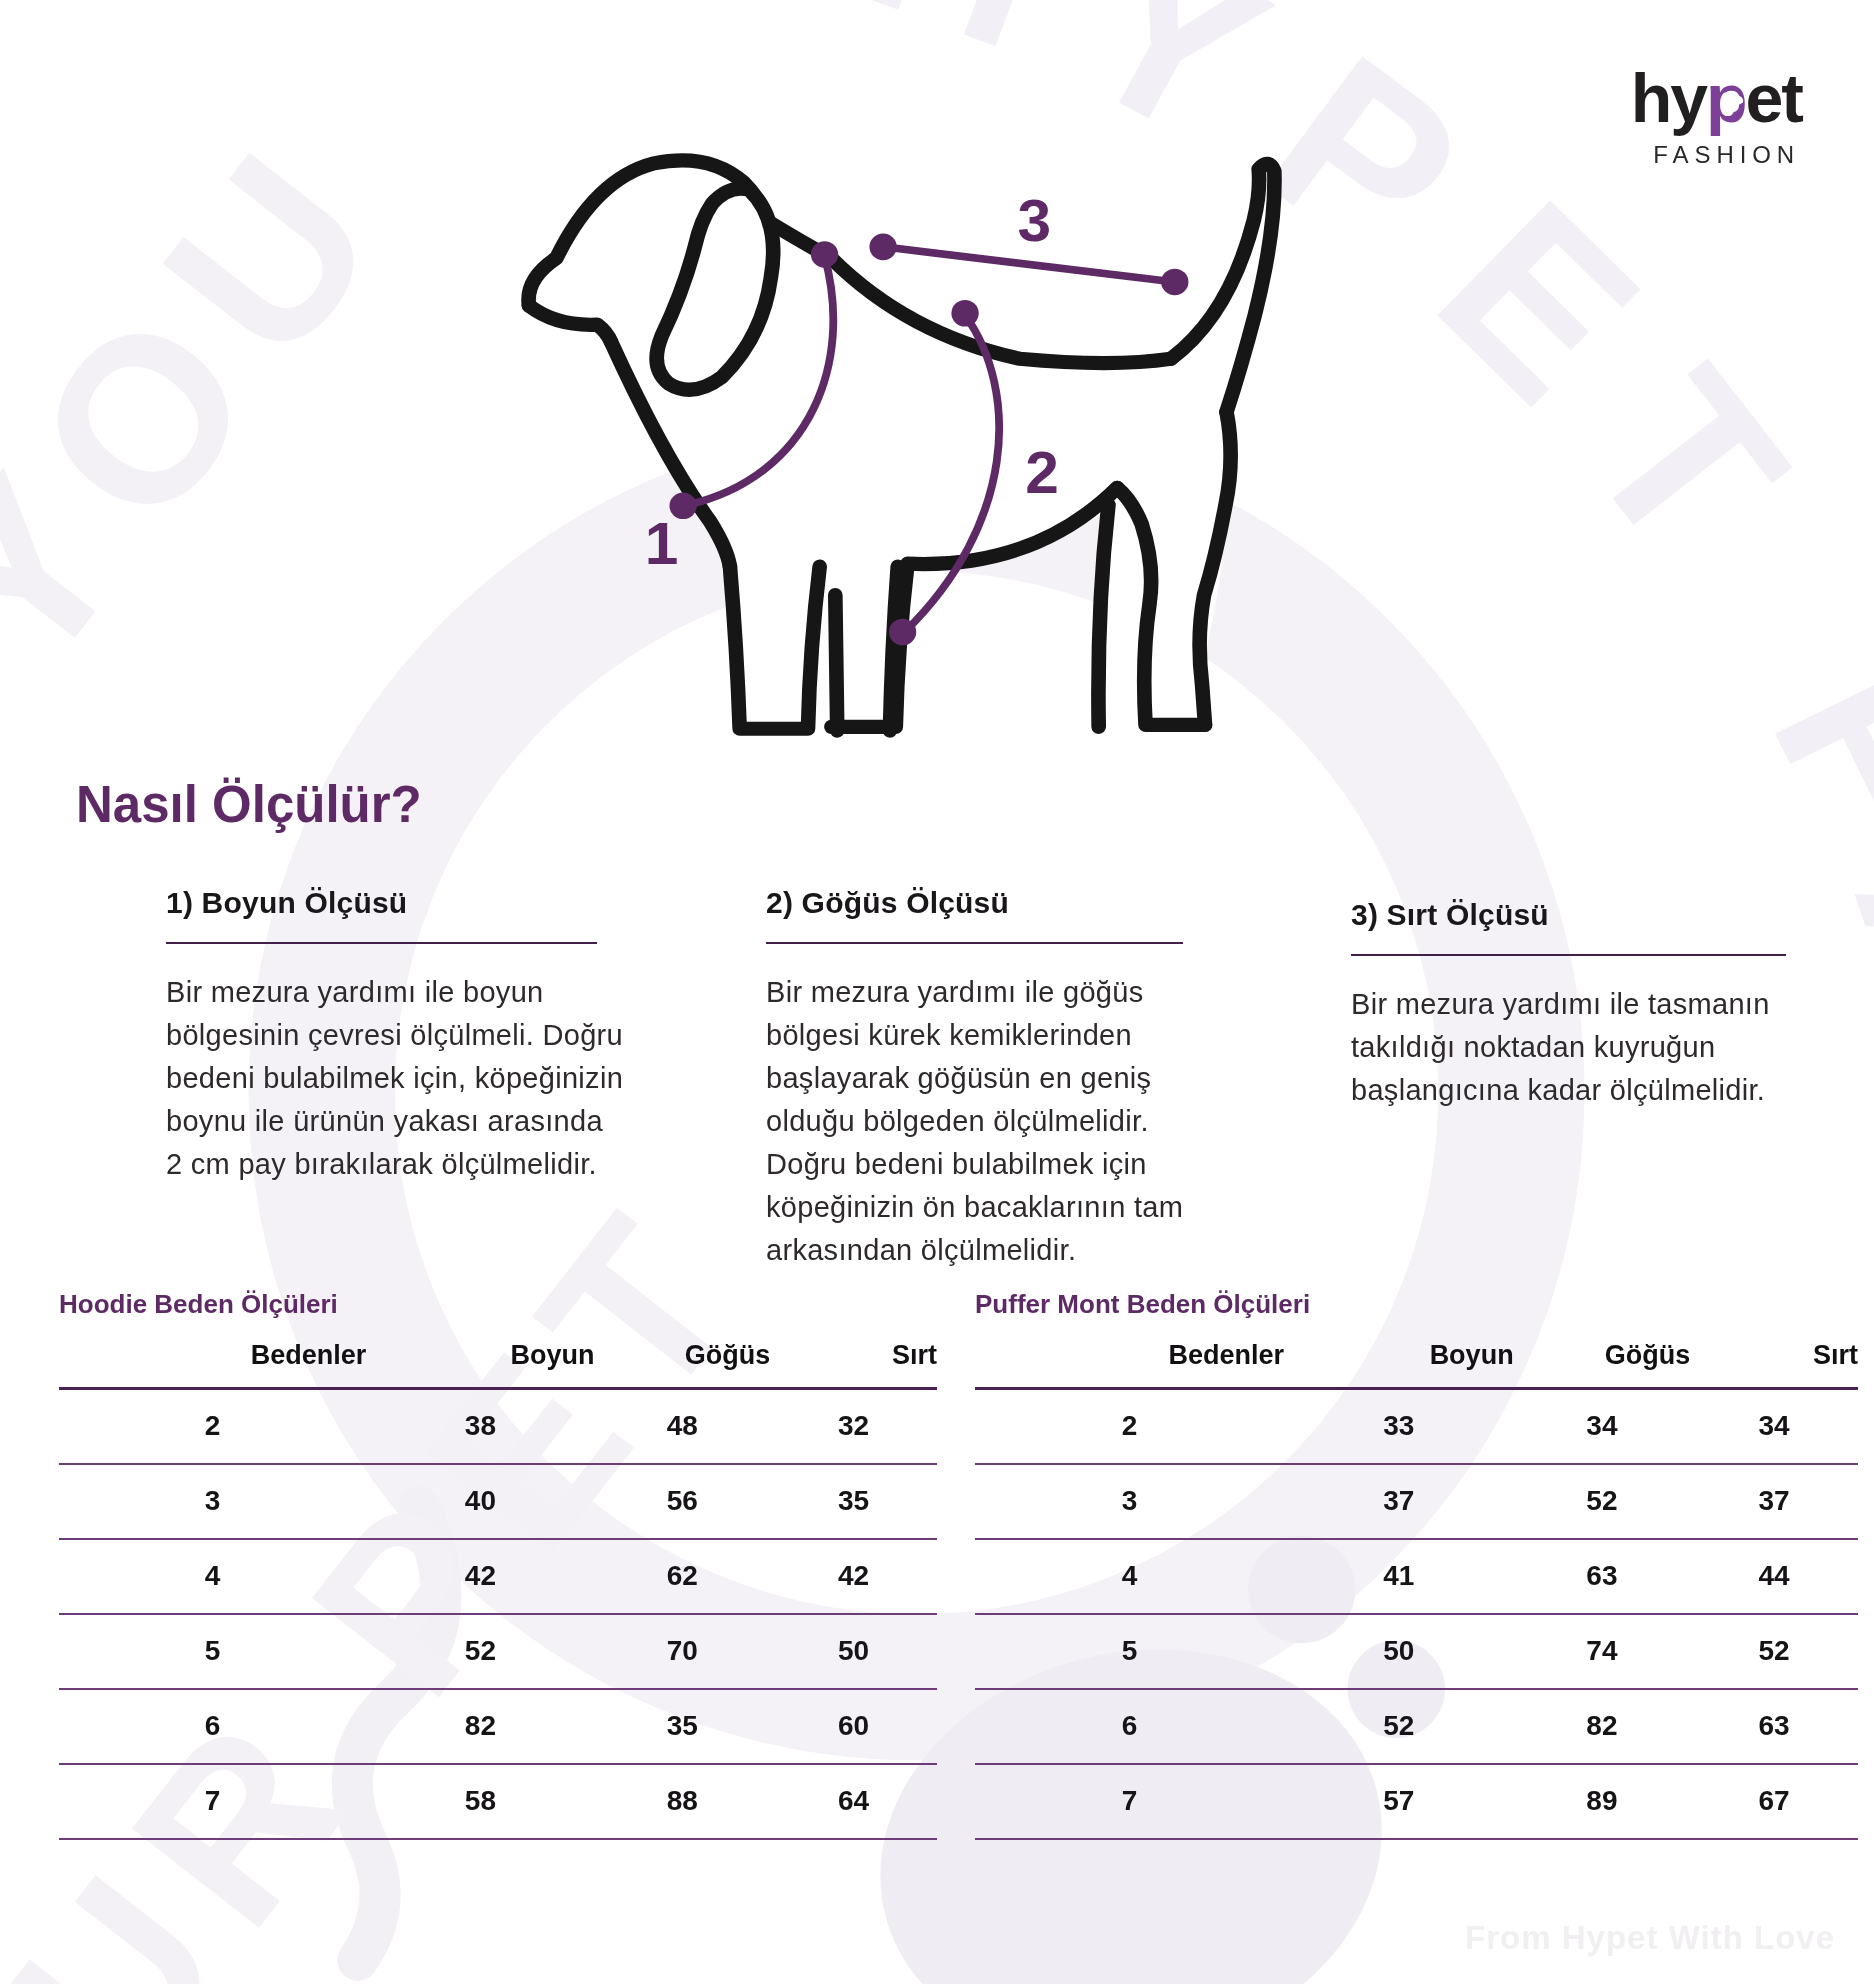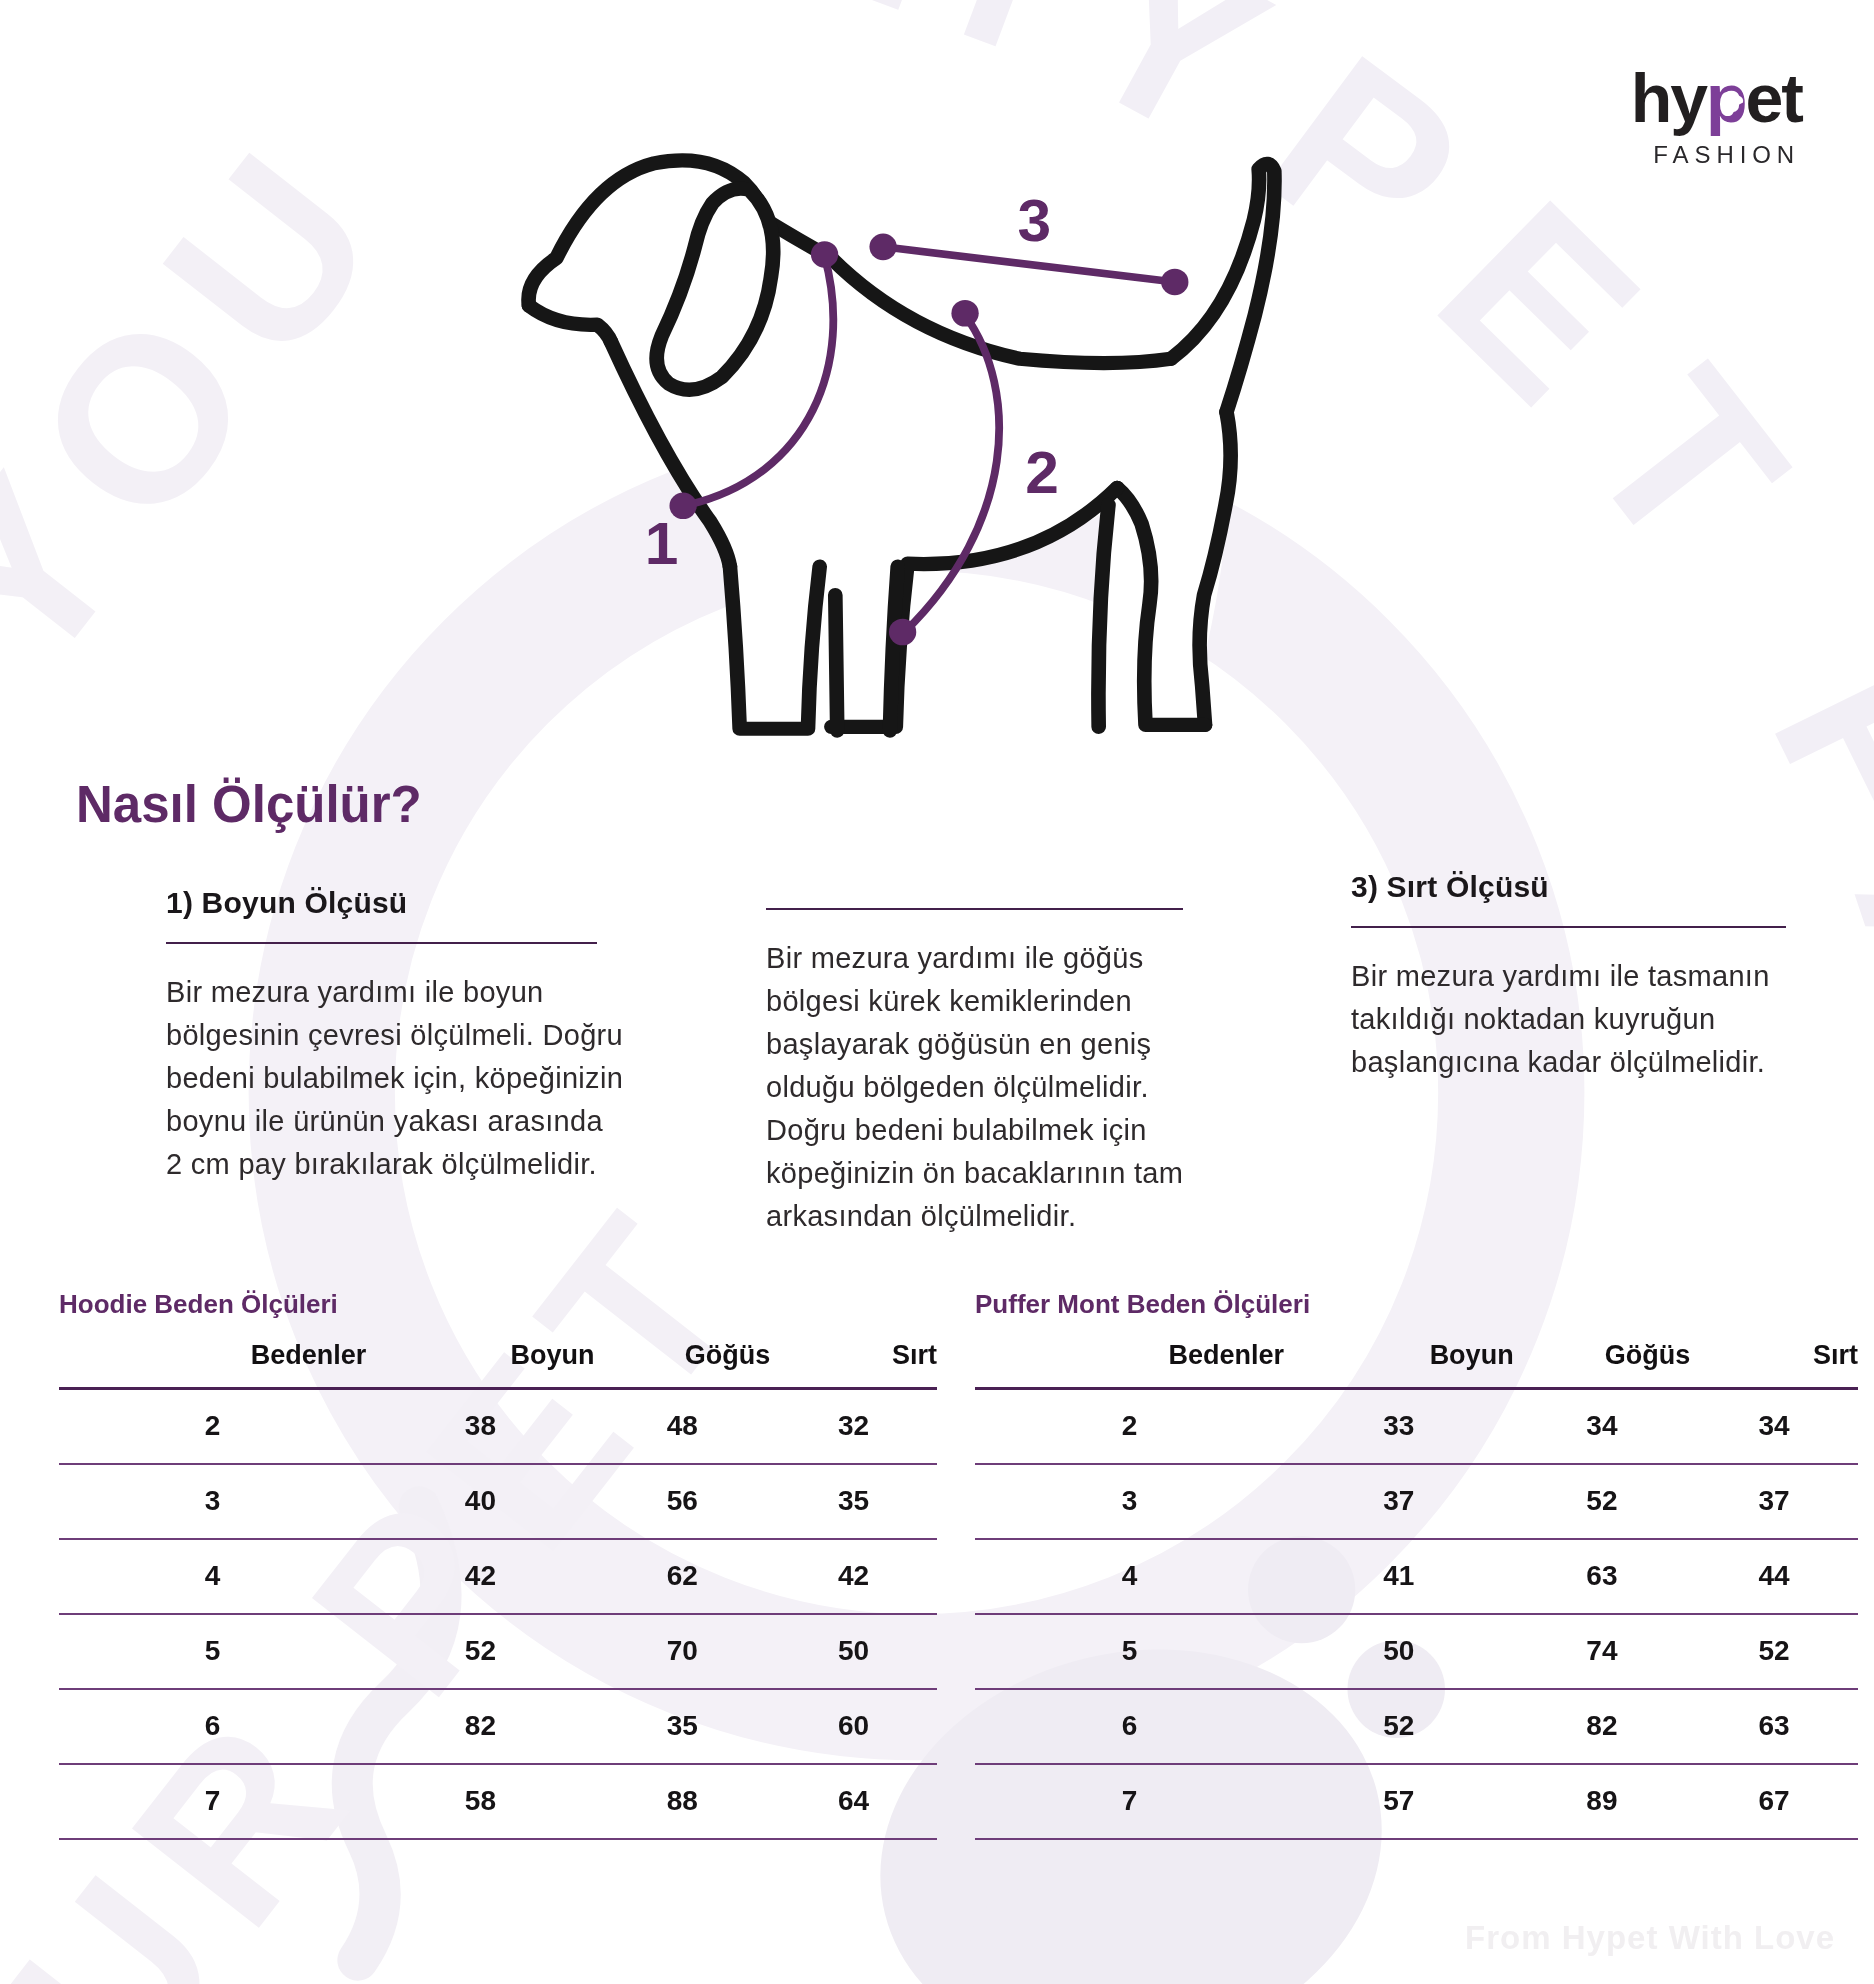--- a/index.html
+++ b/index.html
@@ -22,21 +22,21 @@
   .logo-sub{font-size:24px;font-weight:500;letter-spacing:5.9px;color:#2a282b;margin-top:9px;margin-right:2px;}
 
   
   .dog-wrap{position:absolute;left:488px;top:78px;width:878px;height:683px;z-index:2;}
 
   
   .howto-title{position:absolute;left:76px;top:775px;font-size:51px;font-weight:800;color:var(--purple);z-index:2;}
   .sec{position:absolute;top:886px;width:458px;z-index:2;}
   .sec1{left:166px;}
   .sec2{left:766px;width:444px;}
-  .sec3{left:1351px;top:870px;width:463px;}
+  .sec3{left:1351px;top:898px;width:463px;}
   .sec-h{font-size:30px;font-weight:700;color:var(--heading);letter-spacing:0.2px;}
   .sec-rule{height:0;border-bottom:2px solid #43204b;margin-top:21.5px;width:94%;}
   .sec-b{margin-top:27px;font-size:29px;line-height:43px;color:var(--text);letter-spacing:0.3px;}
 
   
   .size-table{position:absolute;top:1289px;z-index:2;}
   .table-hoodie{left:59px;width:878px;}
   .table-puffer{left:975px;width:883px;}
   .t-title{font-size:26px;font-weight:800;color:var(--purple);margin-bottom:20px;}
   .t-columns{display:grid;grid-template-columns:35% 26% 20% 19%;font-size:27px;font-weight:700;color:#121012;
@@ -128,20 +128,21 @@
 
   <div class="howto-title">Nasıl Ölçülür?</div>
 
   <div class="sec sec1">
     <div class="sec-h">1) Boyun Ölçüsü</div>
     <div class="sec-rule"></div>
     <p class="sec-b">Bir mezura yardımı ile boyun bölgesinin çevresi ölçülmeli. Doğru bedeni bulabilmek için, köpeğinizin boynu ile ürünün yakası arasında 2 cm pay bırakılarak ölçülmelidir.</p>
   </div>
 
   <div class="sec sec2">
+    <div class="sec-h">2) Göğüs Ölçüsü</div>
     <div class="sec-rule"></div>
     <p class="sec-b">Bir mezura yardımı ile göğüs bölgesi kürek kemiklerinden başlayarak göğüsün en geniş olduğu bölgeden ölçülmelidir. Doğru bedeni bulabilmek için köpeğinizin ön bacaklarının tam arkasından ölçülmelidir.</p>
   </div>
 
   <div class="sec sec3">
     <div class="sec-h">3) Sırt Ölçüsü</div>
     <div class="sec-rule"></div>
     <p class="sec-b">Bir mezura yardımı ile tasmanın takıldığı noktadan kuyruğun başlangıcına kadar ölçülmelidir.</p>
   </div>
 

